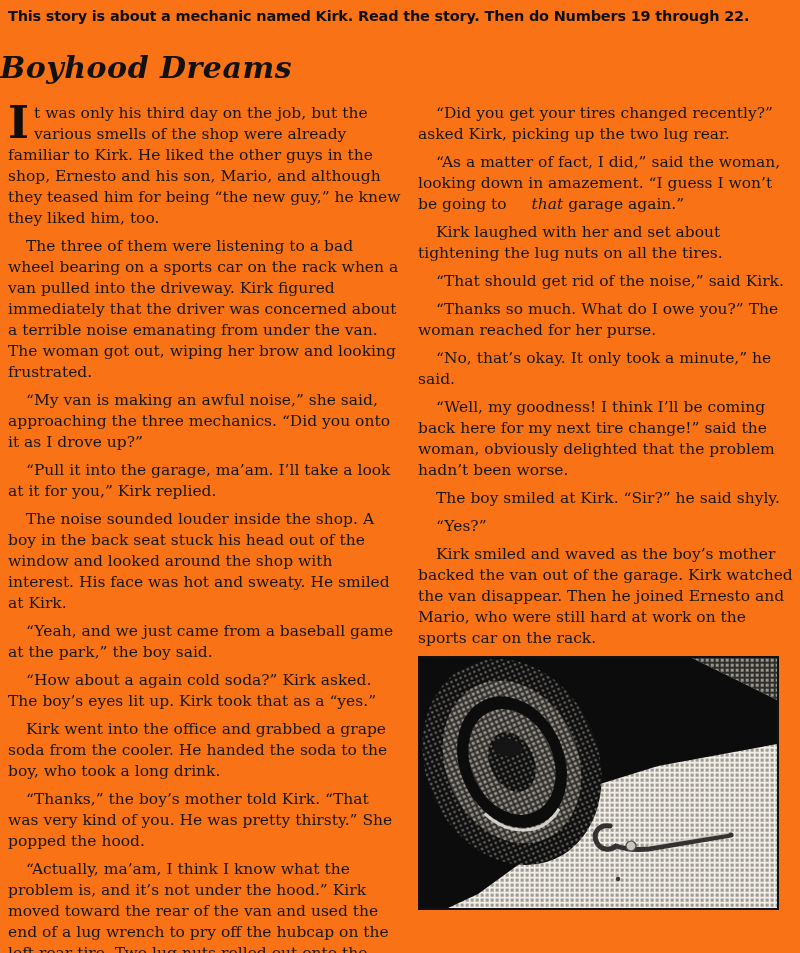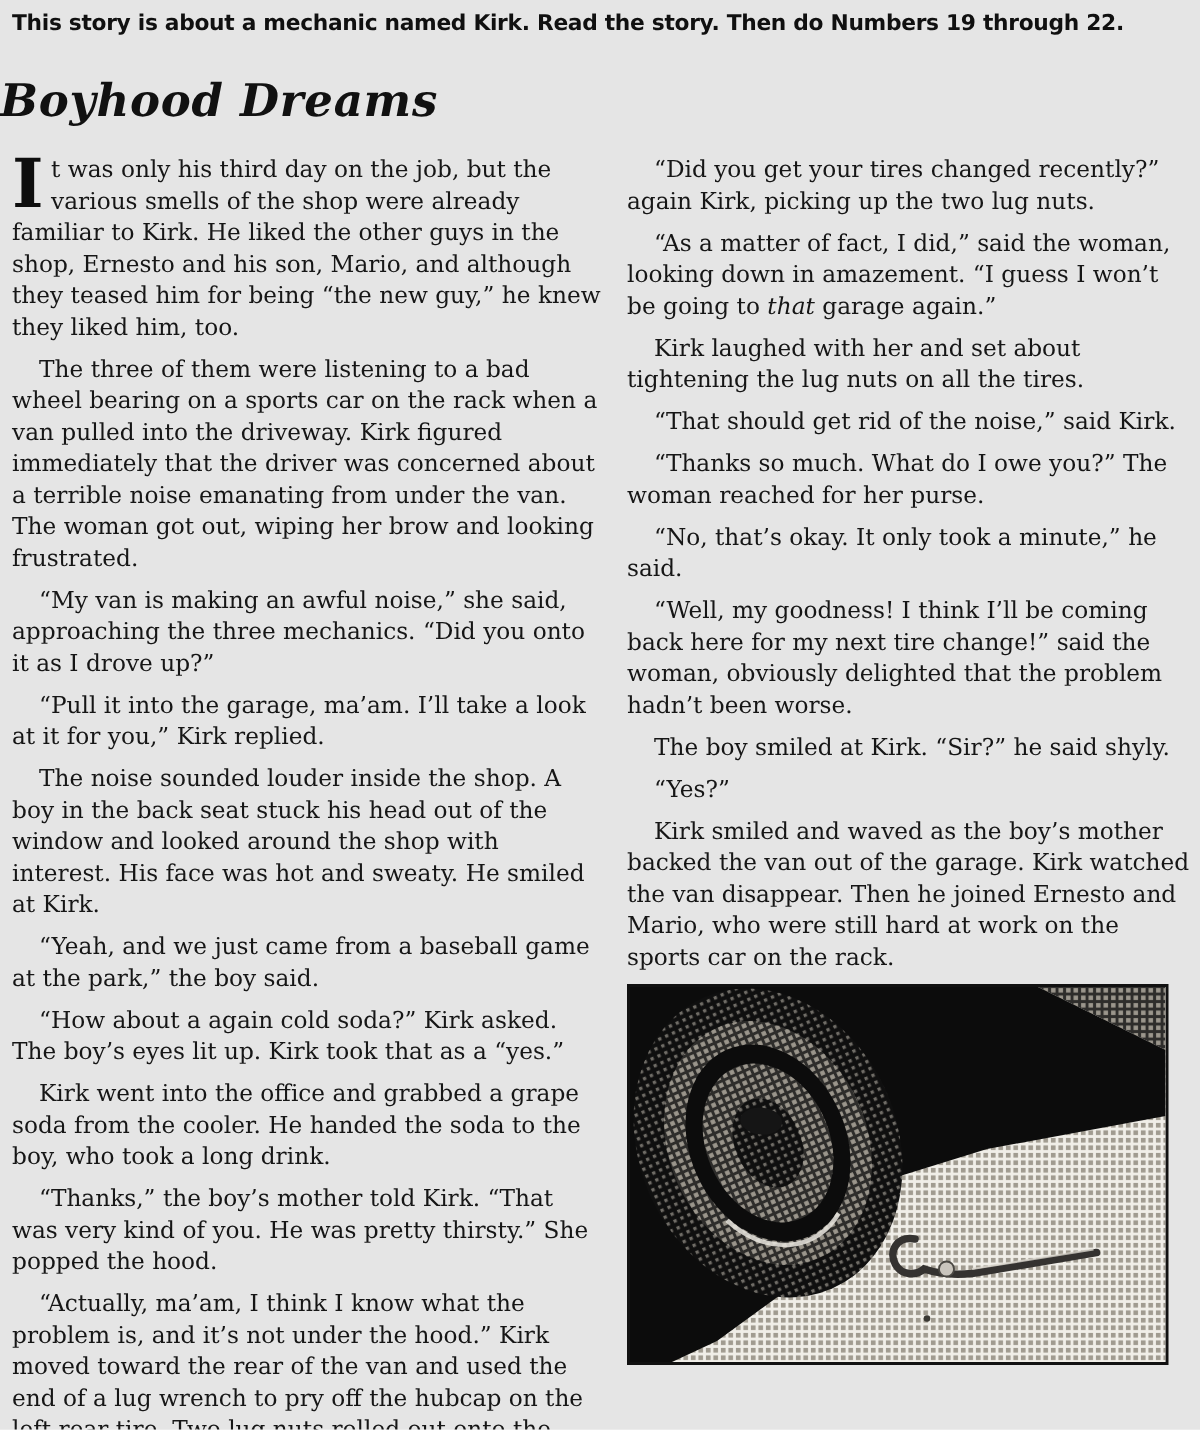--- a/index.html
+++ b/index.html
@@ -6,21 +6,21 @@
   body {
     width: 800px; height: 953px;
     background: #ffffff;
     font-family: "DejaVu Serif", serif;
     color: #161616;
     -webkit-font-smoothing: antialiased;
   }
   .page {
     position: relative;
     width: 800px; height: 953px;
-    background: #e5e5e5;
+    background: #f97316;
     overflow: hidden;
   }
   .instruction {
     position: absolute;
     left: 8px; top: 8px;
     width: 775px;
     font-family: "DejaVu Sans", sans-serif;
     font-weight: 700;
     font-size: 14.5px;
     letter-spacing: -0.2px;
@@ -51,21 +51,21 @@
   .col p { margin: 0 0 7px 0; text-indent: 18px; }
   .col p.first { text-indent: 0; }
   .dropcap {
     float: left;
     font-weight: 700;
     font-size: 45px;
     line-height: 36px;
     padding: 2px 5px 0 0;
     color: #0e0e0e;
   }
-  .col em { font-style: italic; }
+  .col em { font-style: italic; margin-left: 20px; }
   .illustration {
     margin: 5px 0 0 0;
     width: 357px; height: 250px;
     border: 2px solid #111;
     background: #e9e7e1;
   }
   .illustration svg { display: block; width: 357px; height: 250px; }
 </style>
 </head>
 <body>
@@ -85,21 +85,21 @@
       <p>“Pull it into the garage, ma’am. I’ll take a look at it for you,” Kirk replied.</p>
       <p>The noise sounded louder inside the shop. A boy in the back seat stuck his head out of the window and looked around the shop with interest. His face was hot and sweaty. He smiled at Kirk.</p>
       <p>“Yeah, and we just came from a baseball game at the park,” the boy said.</p>
       <p>“How about a again cold soda?” Kirk asked. The boy’s eyes lit up. Kirk took that as a “yes.”</p>
       <p>Kirk went into the office and grabbed a grape soda from the cooler. He handed the soda to the boy, who took a long drink.</p>
       <p>“Thanks,” the boy’s mother told Kirk. “That was very kind of you. He was pretty thirsty.” She popped the hood.</p>
       <p>“Actually, ma’am, I think I know what the problem is, and it’s not under the hood.” Kirk moved toward the rear of the van and used the end of a lug wrench to pry off the hubcap on the left rear tire. Two lug nuts rolled out onto the floor of the garage.</p>
     </div>
 
     <div class="col col-right">
-      <p>“Did you get your tires changed recently?” again Kirk, picking up the two lug nuts.</p>
+      <p>“Did you get your tires changed recently?” asked Kirk, picking up the two lug rear.</p>
       <p><span>“As a matter of fact, I did,” said the woman, looking down in amazement. “I guess I won’t be going to </span><em>that</em><span> garage again.”</span></p>
       <p>Kirk laughed with her and set about tightening the lug nuts on all the tires.</p>
       <p>“That should get rid of the noise,” said Kirk.</p>
       <p>“Thanks so much. What do I owe you?” The woman reached for her purse.</p>
       <p>“No, that’s okay. It only took a minute,” he said.</p>
       <p>“Well, my goodness! I think I’ll be coming back here for my next tire change!” said the woman, obviously delighted that the problem hadn’t been worse.</p>
       <p>The boy smiled at Kirk. “Sir?” he said shyly.</p>
       <p>“Yes?”</p>
       <p>Kirk smiled and waved as the boy’s mother backed the van out of the garage. Kirk watched the van disappear. Then he joined Ernesto and Mario, who were still hard at work on the sports car on the rack.</p>
 

